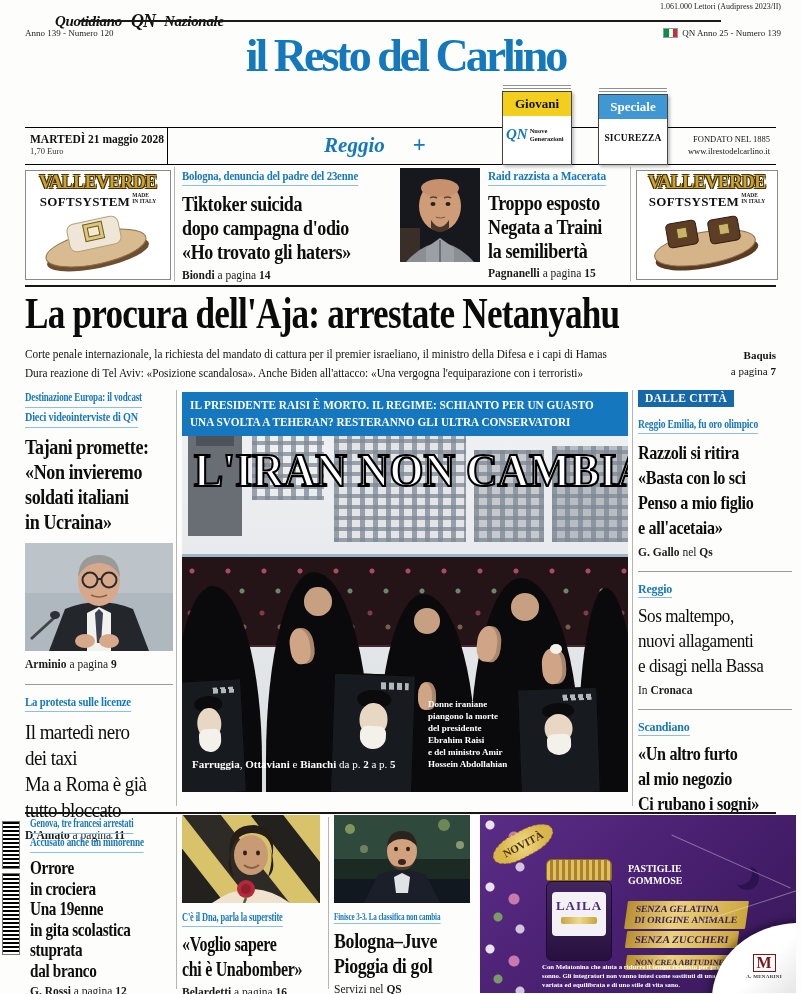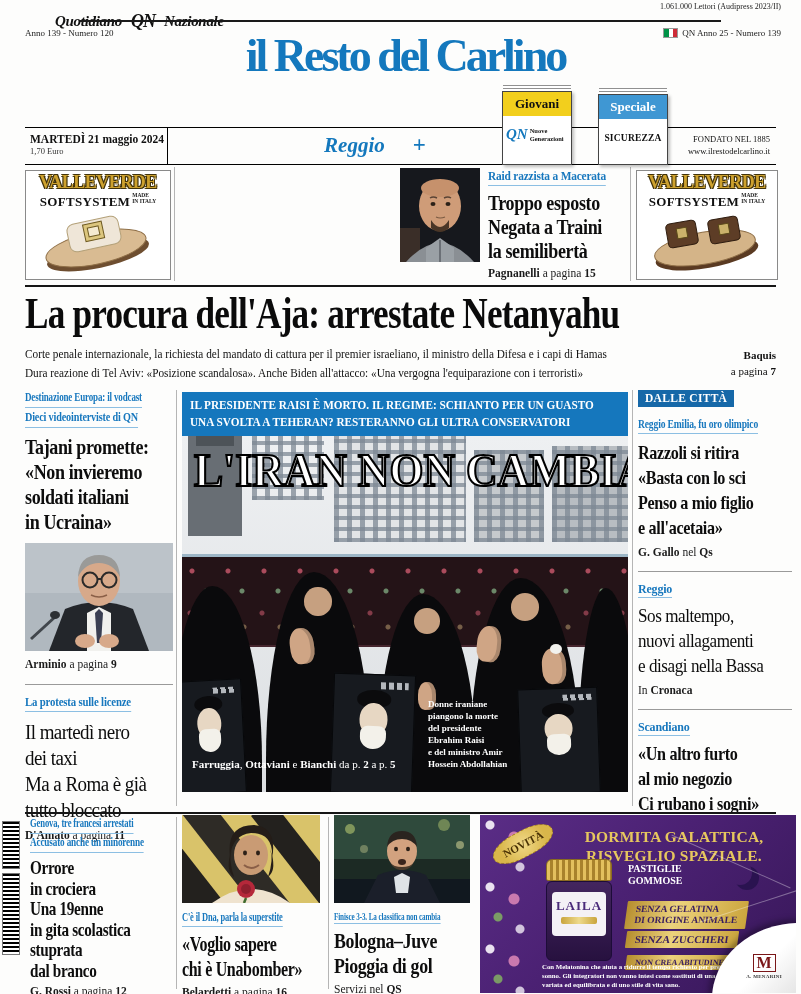--- a/index.html
+++ b/index.html
@@ -209,21 +209,21 @@
 Generazioni</span>
     </div>
   </div>
   <div class="abs booklet bk2">
     <div class="hd">Speciale</div>
     <div class="bd">SICUREZZA</div>
   </div>
 
   <div class="abs daterow">
     <div class="dcell">
-      <div class="d">MARTEDÌ 21 maggio 2024</div>
+      <div class="d">MARTEDÌ 21 maggio 2028</div>
       <div class="p">1,70 Euro</div>
     </div>
     <div class="vd"></div>
     <div class="reggio">
       <span>Reggio</span><span class="plus">+</span>
     </div>
     <div class="founded">
       <div>FONDATO NEL 1885</div>
       <div>www.ilrestodelcarlino.it</div>
     </div>
@@ -239,20 +239,27 @@
         <ellipse cx="72" cy="44" rx="52" ry="14" transform="rotate(-12 72 44)" fill="#6e4e30"></ellipse>
         <ellipse cx="70" cy="38" rx="51" ry="16" transform="rotate(-12 70 38)" fill="#d9bb92" stroke="#8f6f47"></ellipse>
         <rect x="42" y="10" width="52" height="28" rx="7" transform="rotate(-12 68 24)" fill="#efe6d8" stroke="#b3a078"></rect>
         <rect x="58" y="13" width="19" height="17" transform="rotate(-12 67 21)" fill="#dcc67e" stroke="#6e5a22"></rect>
         <rect x="62" y="17" width="11" height="9" transform="rotate(-12 67 21)" fill="#f4ead0" stroke="#6e5a22"></rect>
       </svg>
     </div>
 
     <div class="vdiv" style="left:149px;top:4px;height:114px;"></div>
 
+    <div class="abs" style="left:157px;top:6px;width:216px;">
+      <div class="kick"><span class="u sx90">Bologna, denuncia del padre del 23enne</span></div>
+      <div class="hl sx90" style="font-size:20px;line-height:24px;margin-top:6px;">Tiktoker suicida
+dopo campagna d'odio
+«Ho trovato gli haters»</div>
+      <div class="by" style="margin-top:5px;"><b>Biondi</b> <span>a pagina</span> <b>14</b></div>
+    </div>
 
     <div class="abs photo-frame" style="left:375px;top:5px;width:80px;height:94px;">
       <svg width="80" height="94" viewBox="0 0 80 94">
         <rect width="80" height="94" fill="#16181d"></rect>
         <rect x="0" y="60" width="20" height="34" fill="#3a2e28"></rect>
         <path d="M6 94 Q40 56 74 94 Z" fill="#8a8f94"></path>
         <path d="M26 80 L40 70 L54 80 L54 94 L26 94 Z" fill="#9aa0a5"></path>
         <line x1="40" y1="72" x2="40" y2="94" stroke="#6b7076" stroke-width="2"></line>
         <ellipse cx="40" cy="38" rx="21" ry="25" fill="#cf9c78"></ellipse>
         <ellipse cx="40" cy="20" rx="19" ry="9" fill="#c6916c"></ellipse>
@@ -503,22 +510,20 @@
       <div class="hl sx85" style="font-size:21px;line-height:25px;margin-top:5px;">Bologna–Juve
 Pioggia di gol</div>
       <div class="by" style="margin-top:4px;"><span>Servizi nel</span> <b>QS</b></div>
     </div>
 
     <div class="menad">
       <div class="flowers"></div>
       <div class="sparkle" style="width:130px;right:0;top:46px;transform:rotate(24deg);"></div>
       <div class="sparkle" style="width:110px;right:-10px;top:90px;transform:rotate(-18deg);"></div>
       <div class="novita">NOVITÀ</div>
-      <div class="mtitle"><span class="ml">DORMITA GALATTICA,
-RISVEGLIO SPAZIALE.</span></div>
       <div class="jar">
         <div class="lid"></div>
         <div class="body">
           <div class="label">
             <div class="nm">LAILA</div>
             <div class="gl"></div>
           </div>
         </div>
       </div>
       <div class="pastiglie">PASTIGLIE

